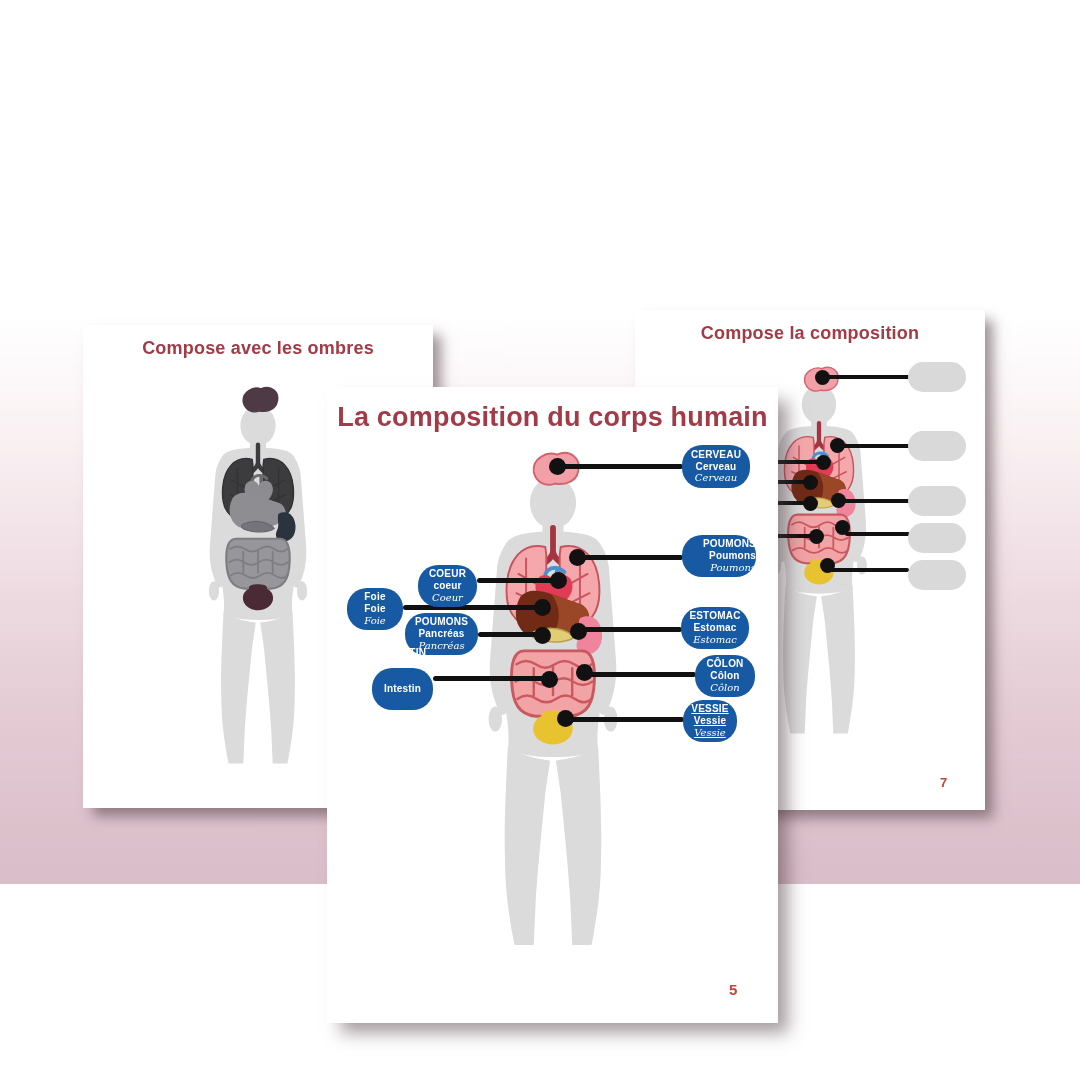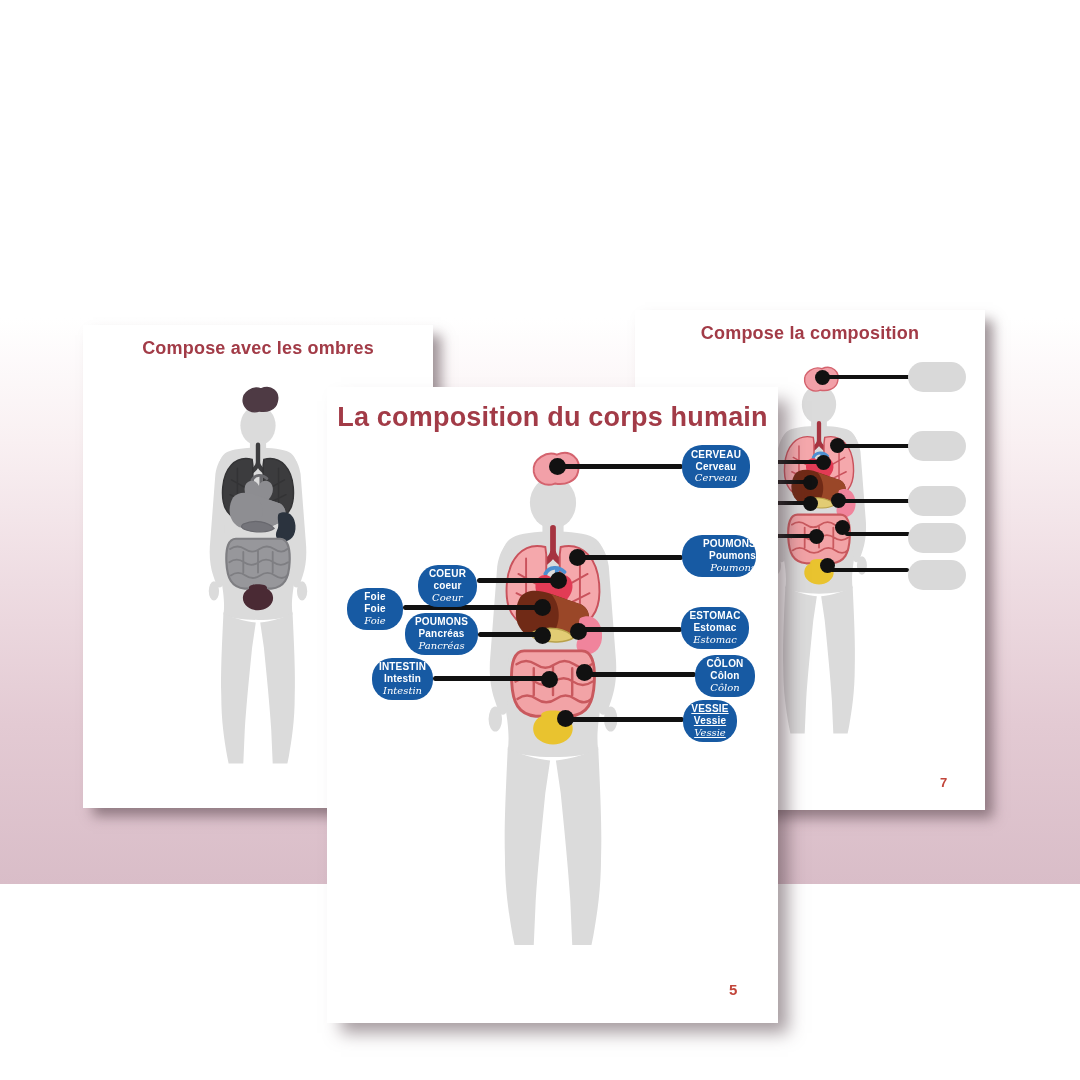--- a/index.html
+++ b/index.html
@@ -36,21 +36,21 @@
   .pill .l1,.pill .l2{font-size:10px;font-weight:bold;letter-spacing:.2px;}
   .pill .l3{font-size:10px;font-style:italic;font-family:"DejaVu Serif",serif;}
   .pill-cerveau{left:355px;top:58px;width:68px;height:43px;}
   .pill-poumons{left:355px;top:148px;width:74px;height:42px;text-align:right;}
   .pill-estomac{left:354px;top:220px;width:68px;height:42px;}
   .pill-colon{left:368px;top:268px;width:60px;height:42px;}
   .pill-vessie{left:356px;top:313px;width:54px;height:42px;text-decoration:underline;}
   .pill-coeur{left:91px;top:178px;width:59px;height:42px;}
   .pill-foie{left:20px;top:201px;width:56px;height:42px;}
   .pill-pancreas{left:78px;top:226px;width:73px;height:42px;}
-  .pill-intestin{left:45px;top:271px;width:61px;height:42px;}
+  .pill-intestin{left:45px;top:281px;width:61px;height:42px;gap:24px;}
   
   .cline{position:absolute;height:5px;background:#111111;border-radius:3px;z-index:4;}
   .cdot{position:absolute;width:17px;height:17px;background:#111111;border-radius:50%;z-index:4;}
   .page-right .cline{height:4px;}
   .page-right .cdot{width:15px;height:15px;}
   
   .blank{position:absolute;left:273px;width:58px;height:30px;background:#d9d9d9;border-radius:15px;z-index:5;}
   .pagenum{position:absolute;color:#c2453a;font-weight:bold;}
   .page-center .pagenum{left:402px;top:594px;font-size:15px;}
   .page-right .pagenum{left:305px;top:465px;font-size:13px;}

